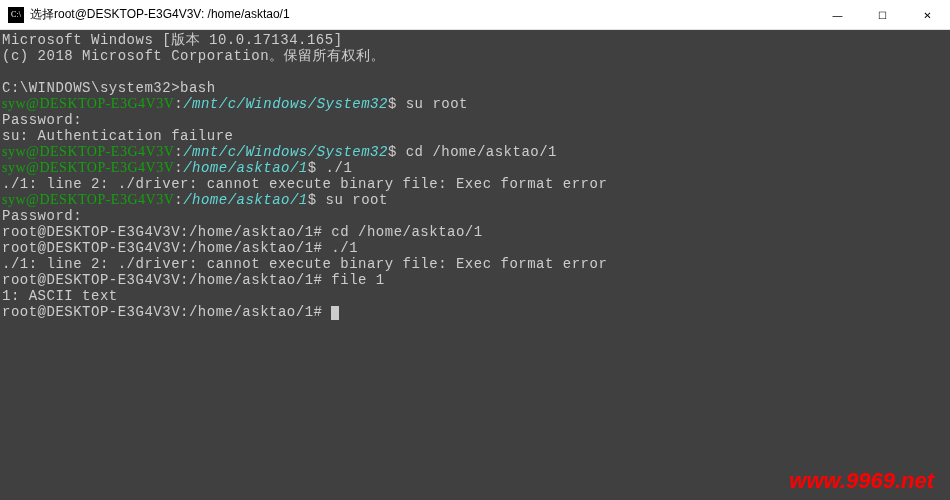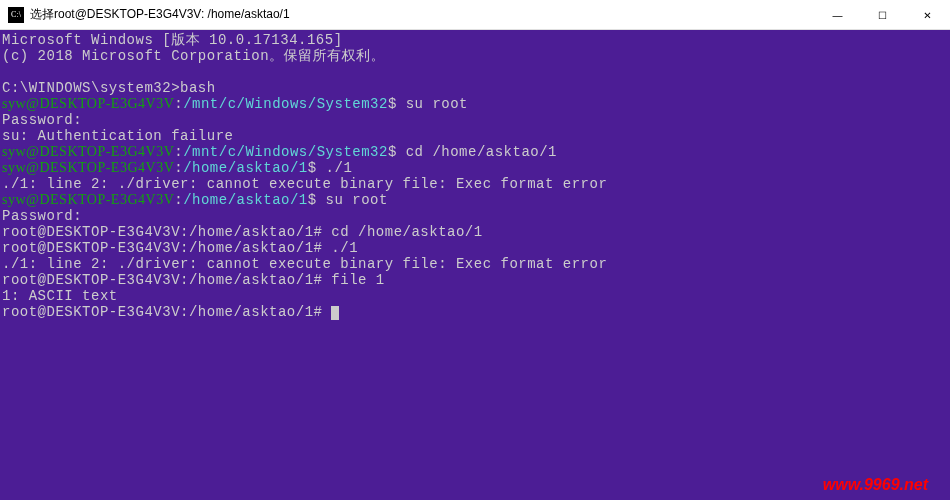--- a/index.html
+++ b/index.html
@@ -39,45 +39,45 @@
 .win-btns { display: flex; height: 100%; }
 .win-btn {
   width: 45px; height: 30px;
   display: flex; align-items: center; justify-content: center;
   font-family: "Segoe UI Symbol", sans-serif;
   font-size: 10px; color: #000;
 }
 
 .terminal {
   flex: 1;
-  background: #4c1d95;
+  background: #404040;
   color: #cccccc;
   padding: 2px 0 0 2px;
   line-height: 16px;
   font-size: 14px;
   white-space: pre;
   letter-spacing: 0.5px;
   overflow: hidden;
 }
 .line { white-space: pre; }
 .white { color: #cccccc; }
 .green { color: #13a10e; font-family: Liberation Serif, serif; }
-.cyan { color: #61d6d6; }
+.cyan { color: #61d6d6; font-style: italic; }
 .cursor {
   display: inline-block;
   width: 8px; height: 14px;
   background: #cccccc;
   vertical-align: text-bottom;
 }
 .watermark {
   position: absolute;
-  right: 22px;
+  right: 16px;
   bottom: 6px;
   font-family: Arial, sans-serif;
-  font-size: 16px;
+  font-size: 22px;
   font-weight: bold;
   font-style: italic;
   color: #ff0000;
   letter-spacing: 0;
 }
 </style>
 </head>
 <body>
 
 <div class="window">

